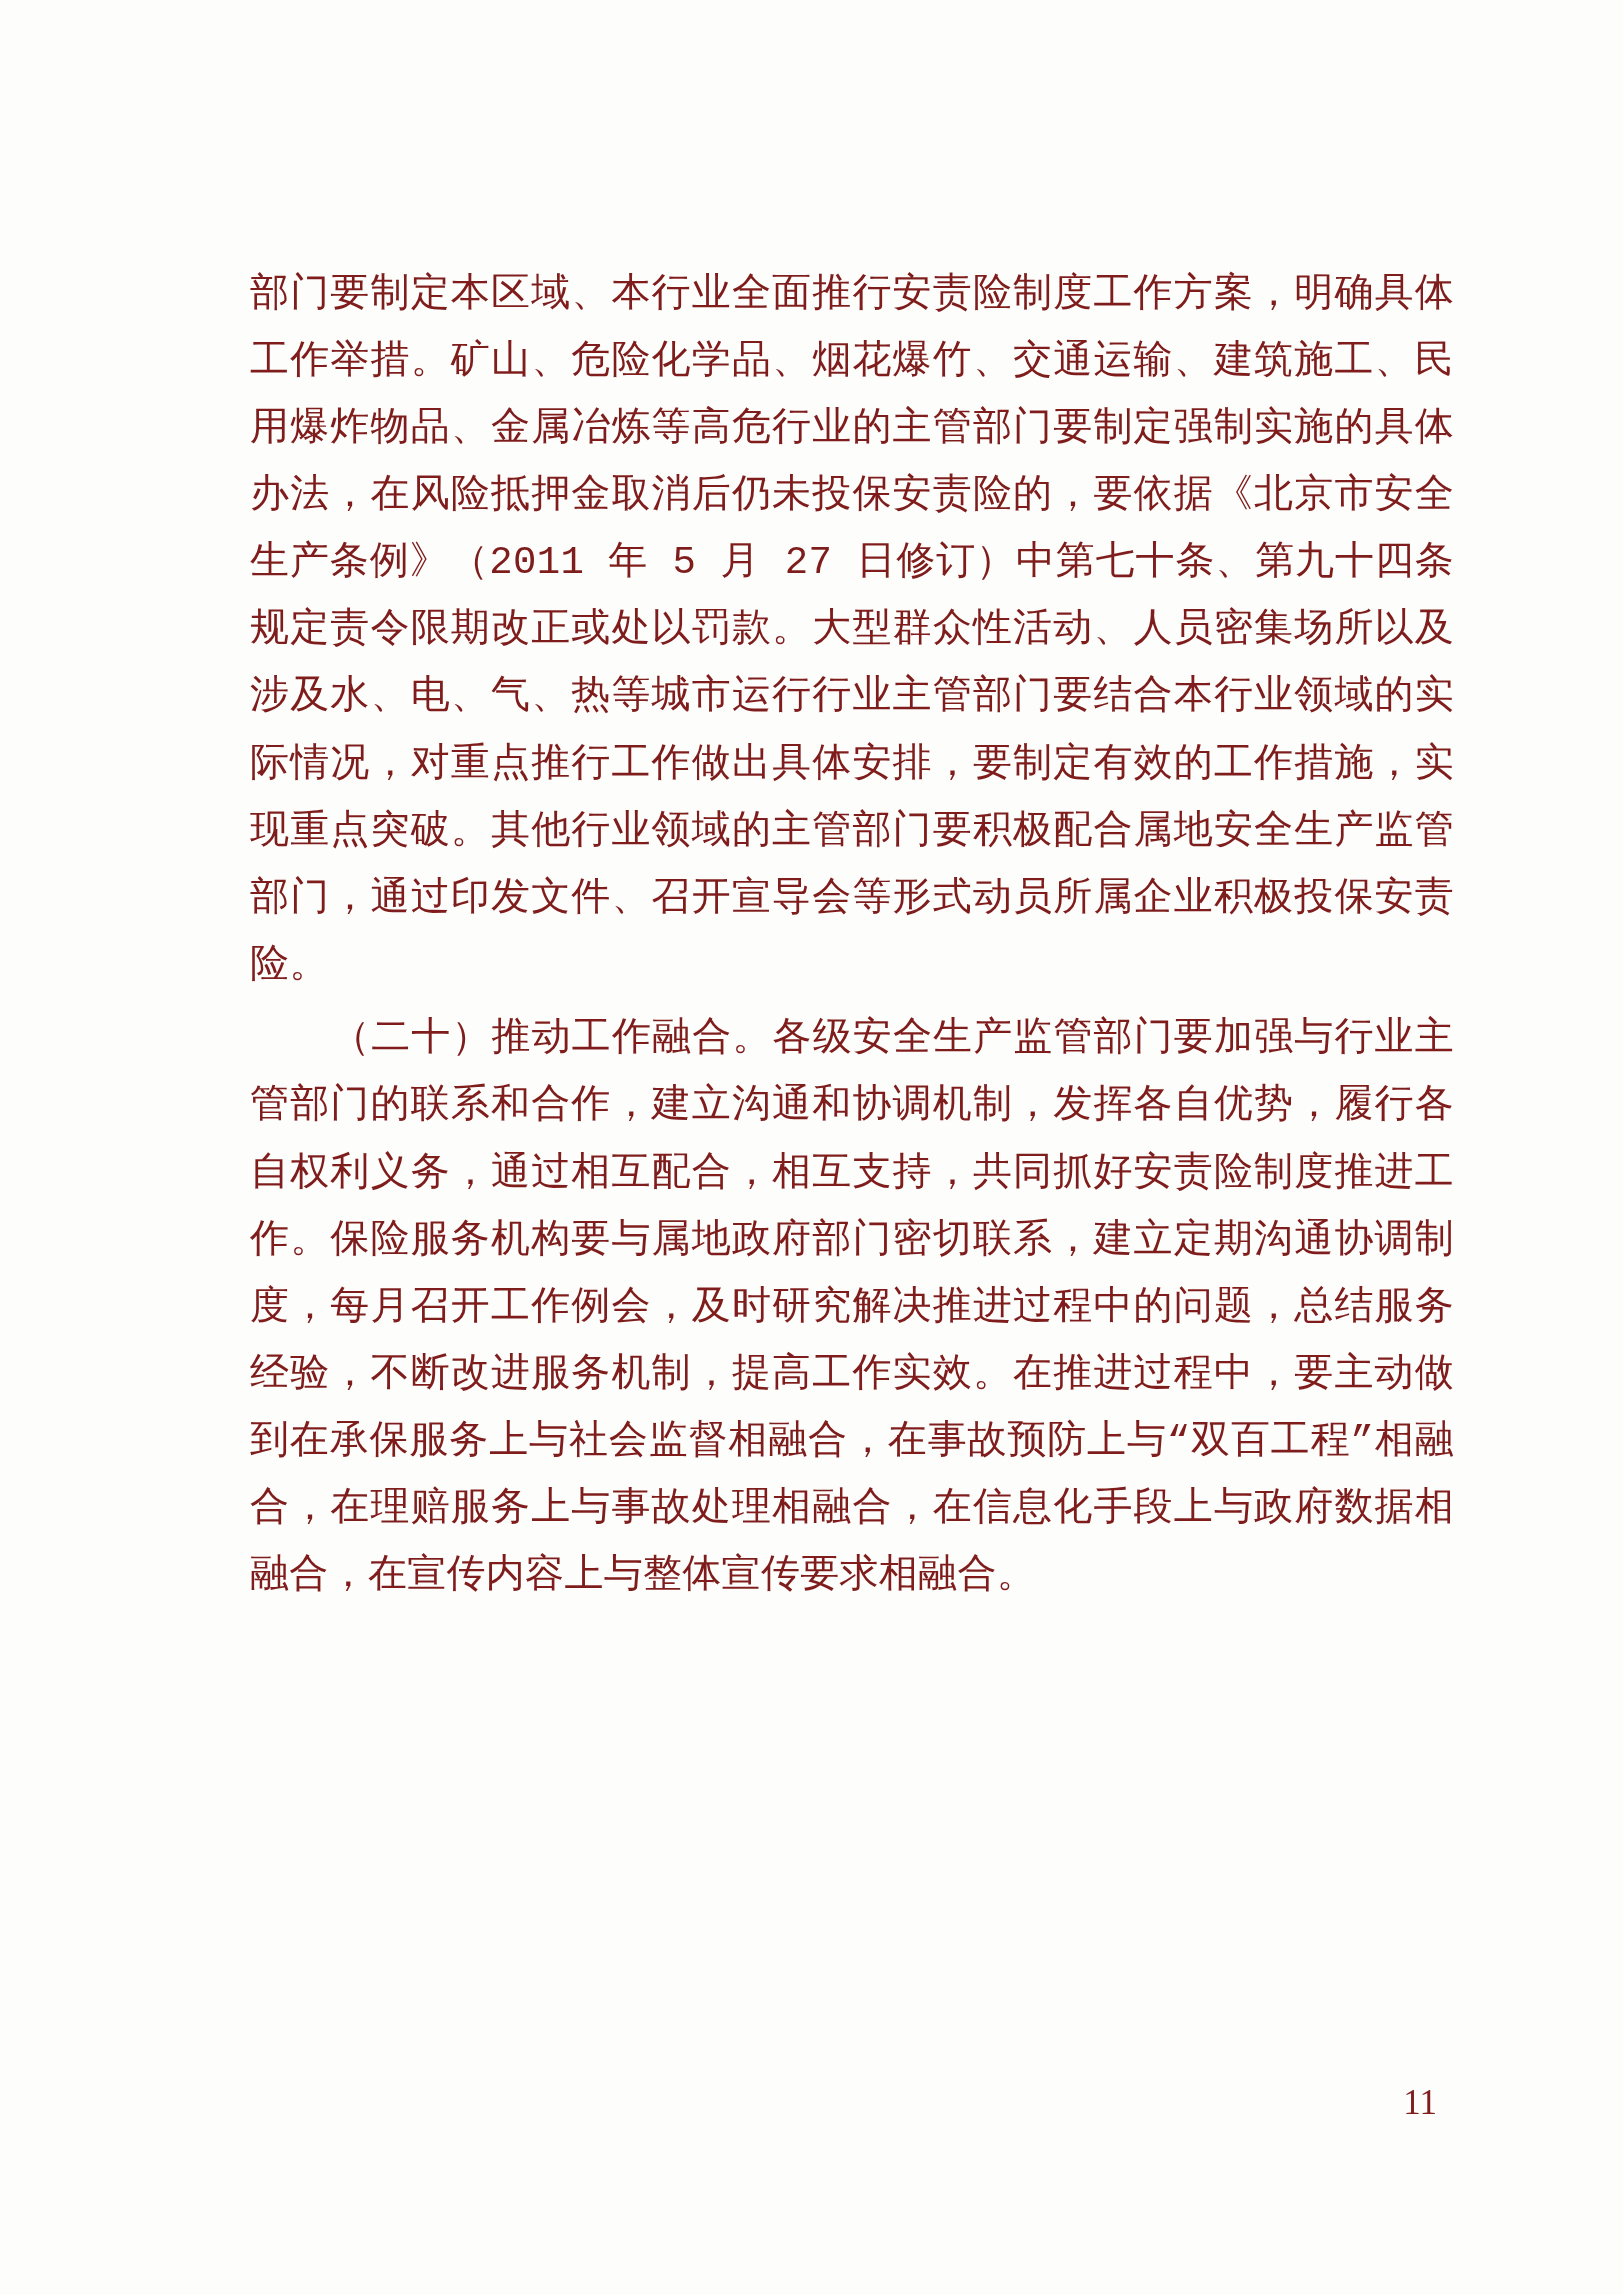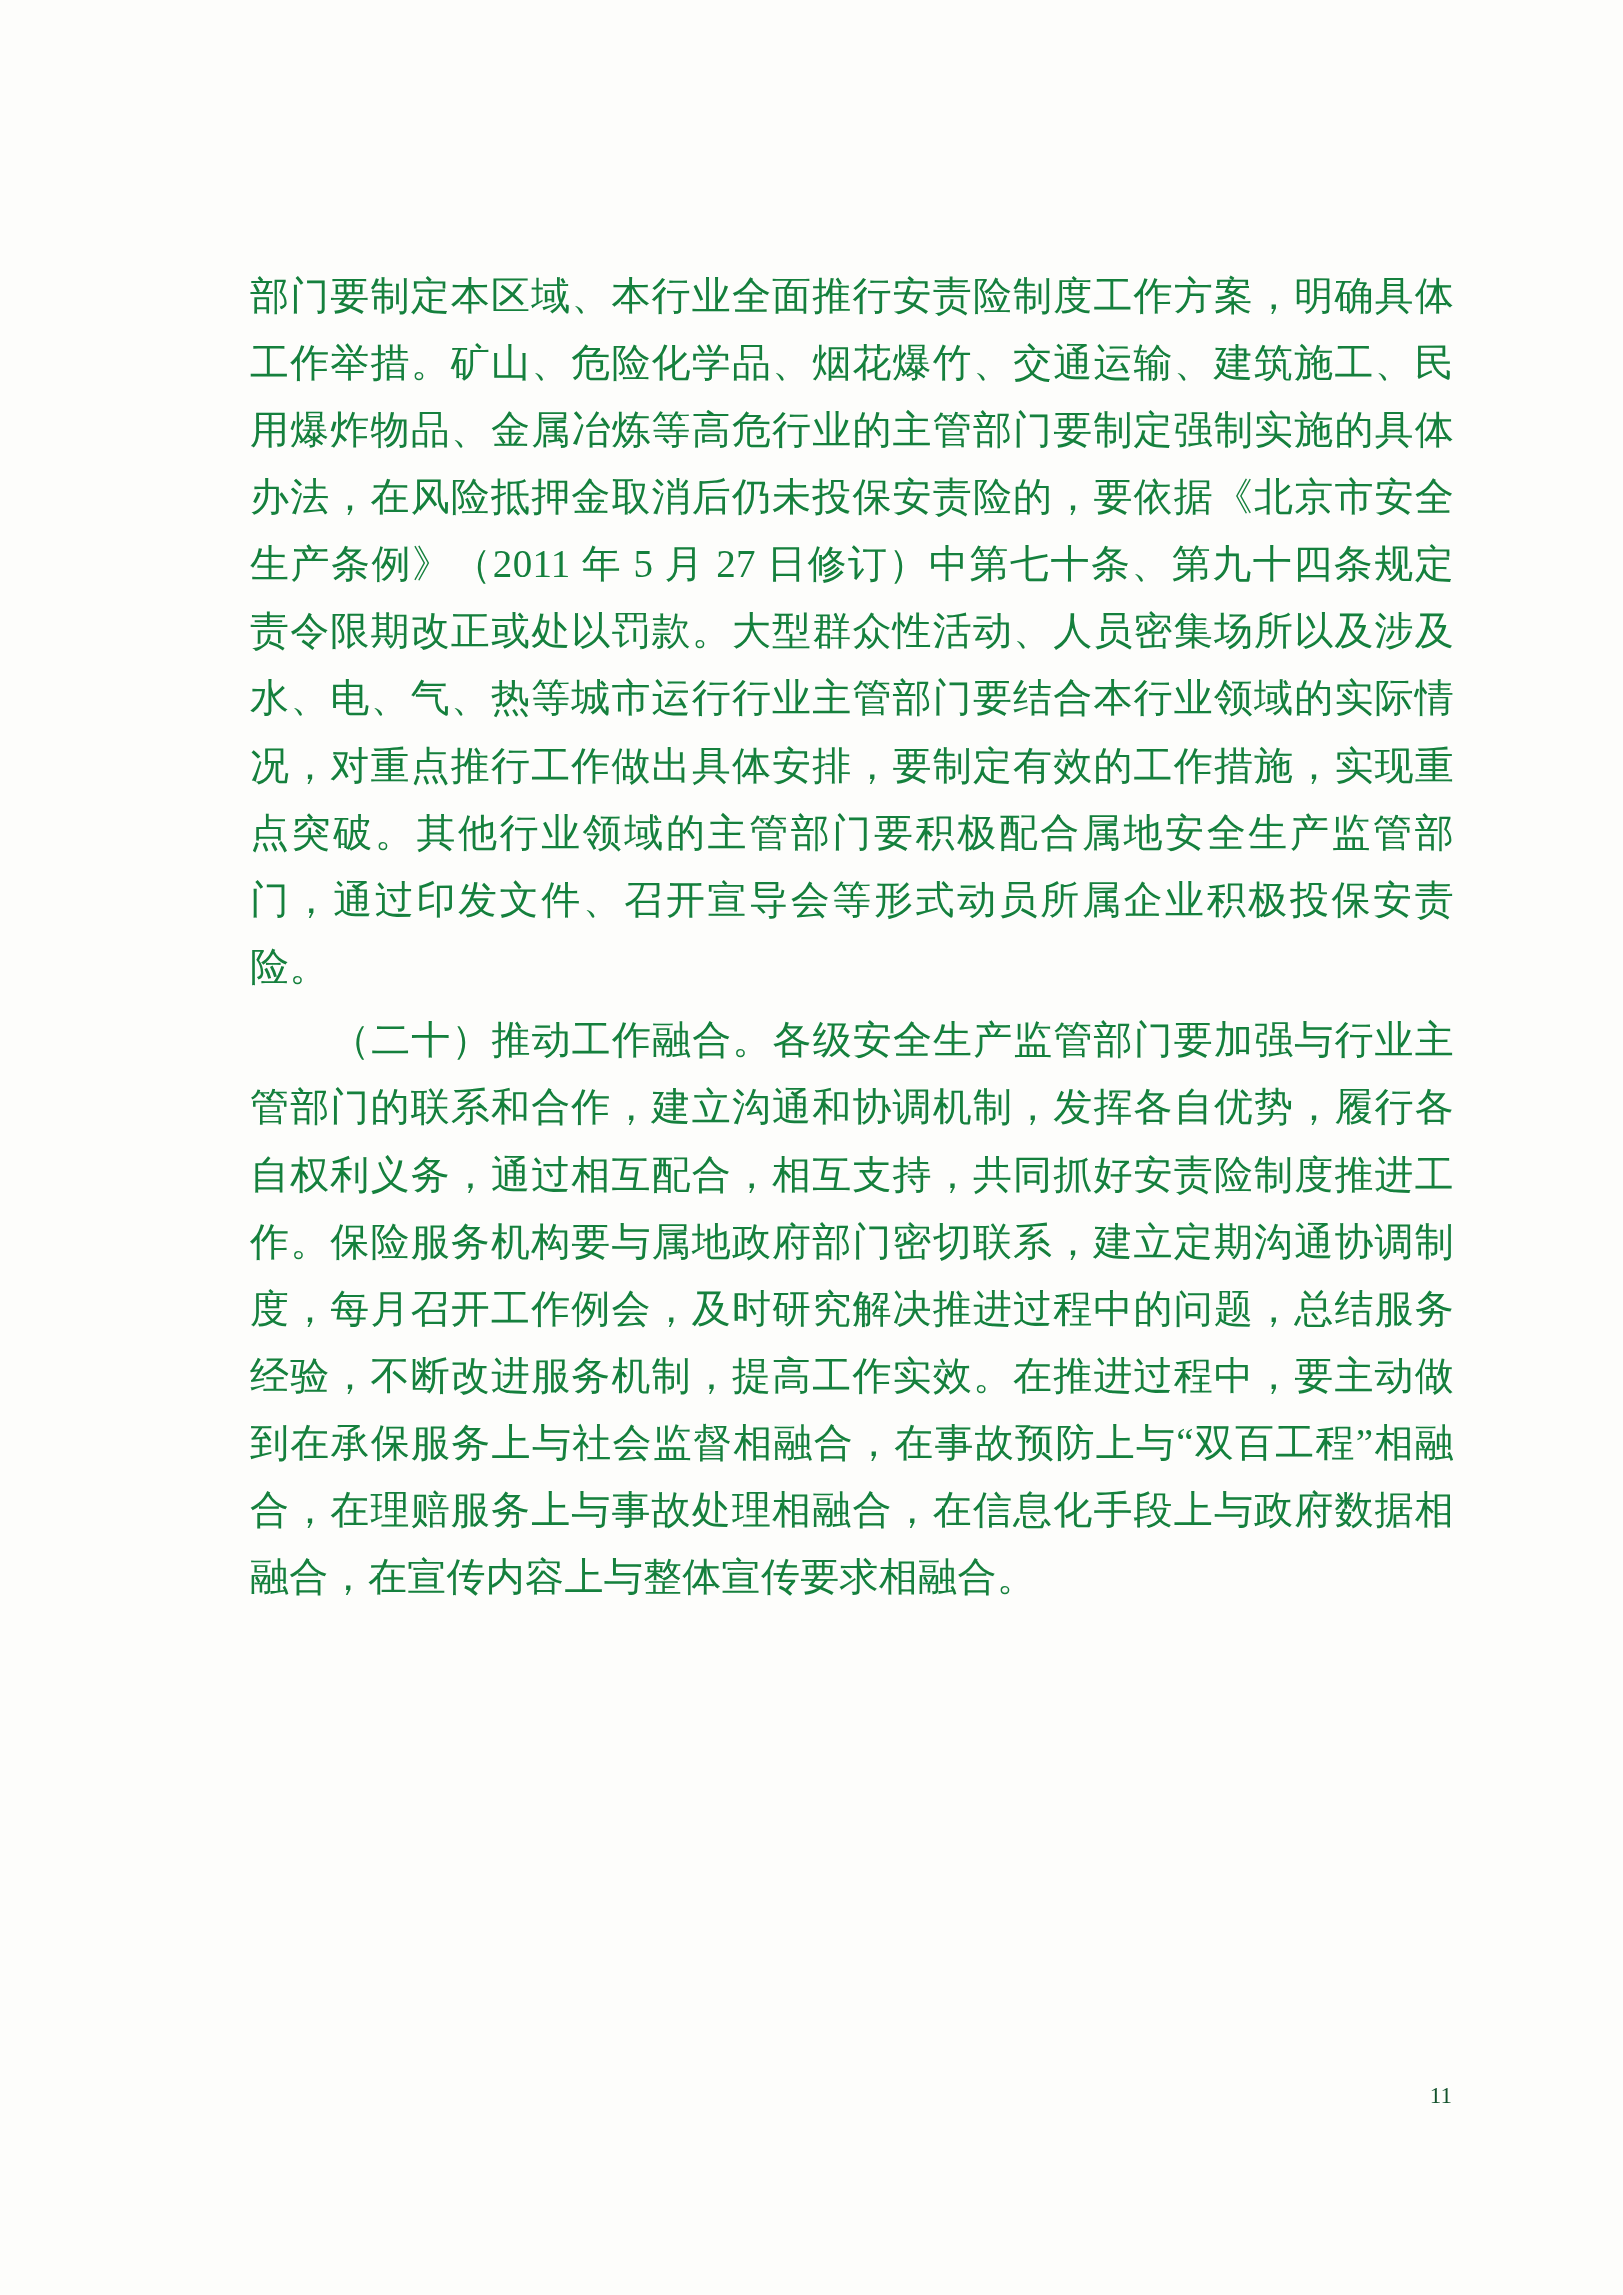--- a/index.html
+++ b/index.html
@@ -29,36 +29,36 @@
     top: 262px;
     width: 1204px;
   }
   .para {
     font-size: 39px;
     line-height: 1.72;
     text-align: justify;
     text-justify: inter-ideograph;
     letter-spacing: 0.3px;
     margin: 0 0 2.6px 0;
-    font-family: Liberation Serif, serif;
-    color: #15803d;
+    font-family: Liberation Mono, monospace;
+    color: #7f1d1d;
   }
   .para.indent {
     text-indent: 81px;
   }
   .spacer-top {
     margin-top: 6.5px;
   }
   .page-number {
     position: absolute;
-    right: 171px;
+    right: 186px;
     top: 2083px;
-    font-size: 23px;
+    font-size: 35px;
     font-family: "Liberation Serif", serif;
-    color: #14532d;
+    color: #7f1d1d;
   }
 </style>
 </head>
 <body>
 
 <div class="page">
   <div class="content">
     <p class="para">部门要制定本区域、本行业全面推行安责险制度工作方案，明确具体工作举措。矿山、危险化学品、烟花爆竹、交通运输、建筑施工、民用爆炸物品、金属冶炼等高危行业的主管部门要制定强制实施的具体办法，在风险抵押金取消后仍未投保安责险的，要依据《北京市安全生产条例》（2011 年 5 月 27 日修订）中第七十条、第九十四条规定责令限期改正或处以罚款。大型群众性活动、人员密集场所以及涉及水、电、气、热等城市运行行业主管部门要结合本行业领域的实际情况，对重点推行工作做出具体安排，要制定有效的工作措施，实现重点突破。其他行业领域的主管部门要积极配合属地安全生产监管部门，通过印发文件、召开宣导会等形式动员所属企业积极投保安责险。</p>
     <p class="para indent spacer-top">（二十）推动工作融合。各级安全生产监管部门要加强与行业主管部门的联系和合作，建立沟通和协调机制，发挥各自优势，履行各自权利义务，通过相互配合，相互支持，共同抓好安责险制度推进工作。保险服务机构要与属地政府部门密切联系，建立定期沟通协调制度，每月召开工作例会，及时研究解决推进过程中的问题，总结服务经验，不断改进服务机制，提高工作实效。在推进过程中，要主动做到在承保服务上与社会监督相融合，在事故预防上与“双百工程”相融合，在理赔服务上与事故处理相融合，在信息化手段上与政府数据相融合，在宣传内容上与整体宣传要求相融合。</p>
   </div>

